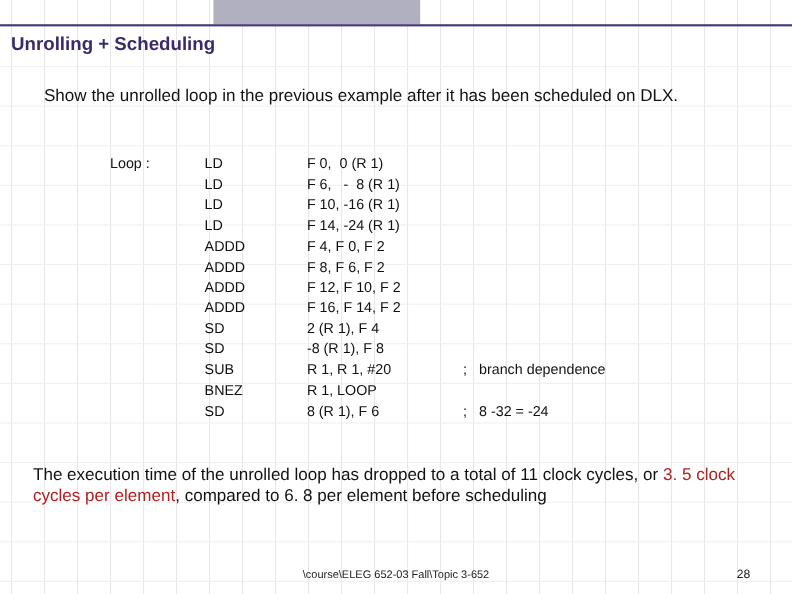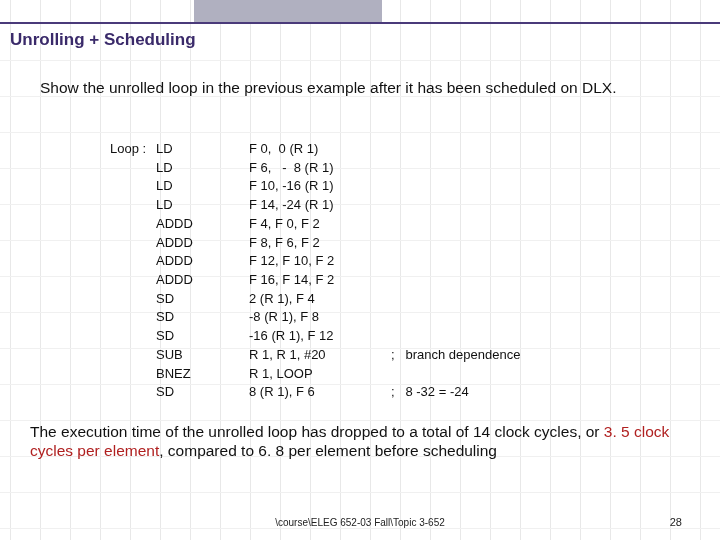--- a/index.html
+++ b/index.html
@@ -57,21 +57,21 @@
   }
   .code-block {
     position: absolute;
     top: 140px; left: 100px;
     font-size: 13px;
     color: #111;
     z-index: 3;
     line-height: 1.44;
   }
   .code-row { white-space: pre; }
-  .col-label { display: inline-block; width: 56px; vertical-align: top; padding-left: 10px; }
+  .col-label { display: inline-block; width: 86px; vertical-align: top; }
   .col-op    { display: inline-block; width: 68px; vertical-align: top; }
   .col-args  { display: inline-block; width: 142px; vertical-align: top; margin-left: 25px; }
   .col-comm  { display: inline-block; vertical-align: top; }
   .conclusion {
     position: absolute;
     top: 422px; left: 30px; right: 30px;
     font-size: 15.5px;
     color: #111;
     line-height: 1.25;
     z-index: 3;
@@ -147,24 +147,23 @@
     <div class="code-row"><span class="col-label">Loop :</span><span class="col-op">LD</span><span class="col-args">F 0,  0 (R 1)</span><span class="col-comm"></span></div>
     <div class="code-row"><span class="col-label"></span><span class="col-op">LD</span><span class="col-args">F 6,   -  8 (R 1)</span><span class="col-comm"></span></div>
     <div class="code-row"><span class="col-label"></span><span class="col-op">LD</span><span class="col-args">F 10, -16 (R 1)</span><span class="col-comm"></span></div>
     <div class="code-row"><span class="col-label"></span><span class="col-op">LD</span><span class="col-args">F 14, -24 (R 1)</span><span class="col-comm"></span></div>
     <div class="code-row"><span class="col-label"></span><span class="col-op">ADDD</span><span class="col-args">F 4, F 0, F 2</span><span class="col-comm"></span></div>
     <div class="code-row"><span class="col-label"></span><span class="col-op">ADDD</span><span class="col-args">F 8, F 6, F 2</span><span class="col-comm"></span></div>
     <div class="code-row"><span class="col-label"></span><span class="col-op">ADDD</span><span class="col-args">F 12, F 10, F 2</span><span class="col-comm"></span></div>
     <div class="code-row"><span class="col-label"></span><span class="col-op">ADDD</span><span class="col-args">F 16, F 14, F 2</span><span class="col-comm"></span></div>
     <div class="code-row"><span class="col-label"></span><span class="col-op">SD</span><span class="col-args">2 (R 1), F 4</span><span class="col-comm"></span></div>
     <div class="code-row"><span class="col-label"></span><span class="col-op">SD</span><span class="col-args">-8 (R 1), F 8</span><span class="col-comm"></span></div>
-    <div class="code-row"><span class="col-label"></span><span class="col-op">SD</span><span class="col-args">-16 (R 1), F 12</span><span class="col-comm"></span></div>
     <div class="code-row"><span class="col-label"></span><span class="col-op">SUB</span><span class="col-args">R 1, R 1, #20</span><span class="col-comm">;   branch dependence</span></div>
     <div class="code-row"><span class="col-label"></span><span class="col-op">BNEZ</span><span class="col-args">R 1, LOOP</span><span class="col-comm"></span></div>
     <div class="code-row"><span class="col-label"></span><span class="col-op">SD</span><span class="col-args">8 (R 1), F 6</span><span class="col-comm">;   8 -32 = -24</span></div>
   </div>
 
 <div class="conclusion">
-  <span>The execution time of the unrolled loop has dropped to a total of 14 clock cycles, or </span><span class="em">3. 5 clock cycles per element</span><span>, compared to 6. 8 per element before scheduling</span>
+  <span>The execution time of the unrolled loop has dropped to a total of 11 clock cycles, or </span><span class="em">3. 5 clock cycles per element</span><span>, compared to 6. 8 per element before scheduling</span>
 </div>
 
 <div class="footer-path">\course\ELEG 652-03 Fall\Topic 3-652</div>
 <div class="footer-num">28</div>
 
 </body></html>

